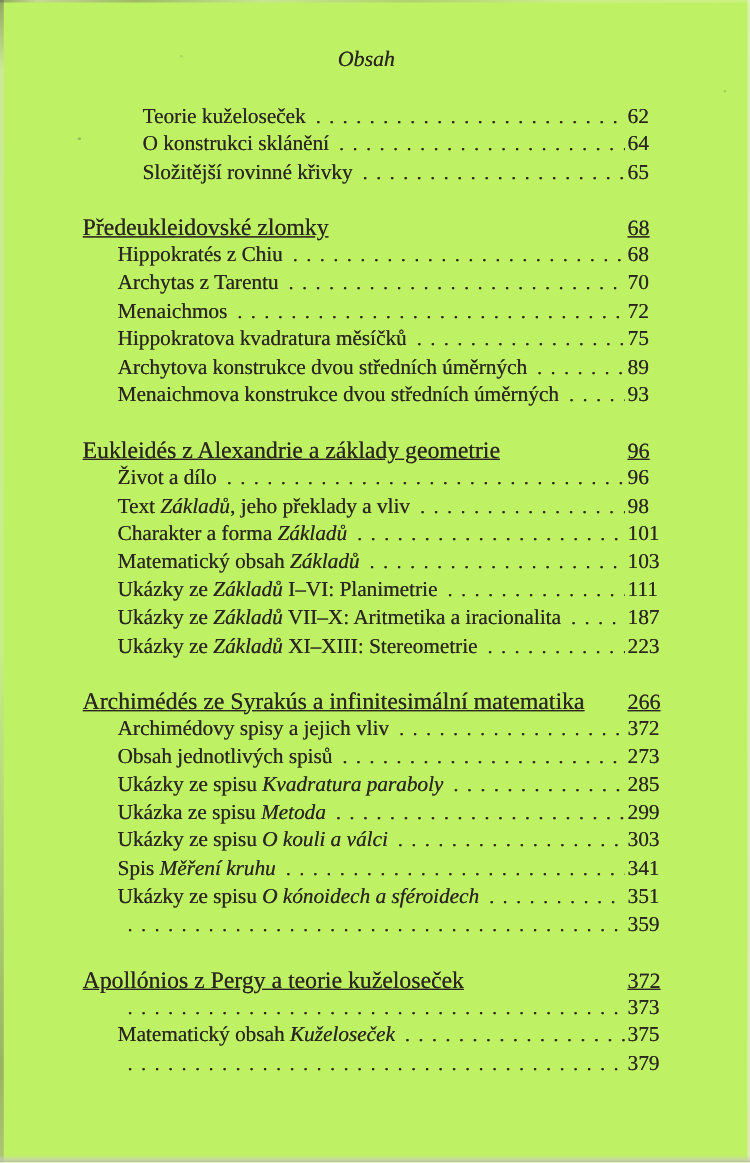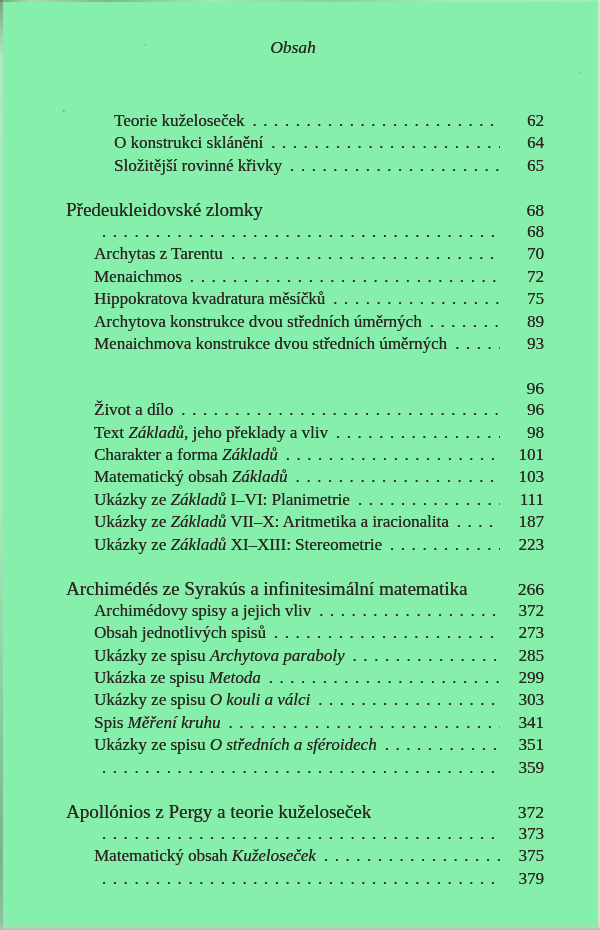--- a/index.html
+++ b/index.html
@@ -1,19 +1,19 @@
 <!DOCTYPE html>
 <html><head>
 <meta charset="utf-8">
 <style>
   html,body{margin:0;padding:0;background:#ffffff;}
   .page{
     position:relative;
     width:600px;height:930px;
-    background:#86efac;
+    background:#bef264;
     overflow:hidden;
     font-family:"Liberation Serif","DejaVu Serif",serif;
     color:#2b251f;
     text-shadow:0.25px 0 0 rgba(43,37,31,0.75);
   }
   .header{
     padding-top:36px;
     height:22px;line-height:22px;
     text-align:center;
     font-style:italic;
@@ -29,22 +29,22 @@
   }
   .row .title{flex:0 1 auto;overflow:hidden;}
   .it{font-style:italic;}
   .leader{
     flex:1 1 10px;min-width:10px;overflow:hidden;
     letter-spacing:6.8px;
     margin-left:8px;margin-right:2px;
     font-size:16px;
   }
   .spacer{flex:1 1 10px;}
-  .num{flex:0 0 42px;text-align:right;margin-top:28px;}
-  .heading-row{font-size:19px;}
+  .num{flex:0 0 42px;text-align:left;}
+  .heading-row{font-size:19px;text-decoration:underline;}
   .heading-row .num{font-size:17.5px;}
   .item-row{padding-left:28px;}
   .item-row.deep{padding-left:48px;}
   
   .edge{position:absolute;pointer-events:none;}
   .edge-top{left:0;top:0;right:0;height:2px;
     background:linear-gradient(90deg,
       rgba(90,85,80,.45) 0,rgba(200,197,192,.5) 5%,
       rgba(120,115,110,.45) 18%,rgba(215,212,208,.4) 35%,
       rgba(150,146,141,.35) 55%,rgba(230,228,224,.3) 75%,
@@ -96,20 +96,21 @@
           <span class="num">65</span>
         </div>
       </div>
       <div class="toc-section">
         <div class="row heading-row">
           <span class="title">Předeukleidovské zlomky</span>
           <span class="spacer"></span>
           <span class="num">68</span>
         </div>
         <div class="row item-row">
+          <span class="title"><span>Hippokratés z Chiu</span></span>
           <span class="leader">................................................................................</span>
           <span class="num">68</span>
         </div>
         <div class="row item-row">
           <span class="title"><span>Archytas z Tarentu</span></span>
           <span class="leader">................................................................................</span>
           <span class="num">70</span>
         </div>
         <div class="row item-row">
           <span class="title"><span>Menaichmos</span></span>
@@ -127,20 +128,21 @@
           <span class="num">89</span>
         </div>
         <div class="row item-row">
           <span class="title"><span>Menaichmova konstrukce dvou středních úměrných</span></span>
           <span class="leader">................................................................................</span>
           <span class="num">93</span>
         </div>
       </div>
       <div class="toc-section">
         <div class="row heading-row">
+          <span class="title">Eukleidés z Alexandrie a základy geometrie</span>
           <span class="spacer"></span>
           <span class="num">96</span>
         </div>
         <div class="row item-row">
           <span class="title"><span>Život a dílo</span></span>
           <span class="leader">................................................................................</span>
           <span class="num">96</span>
         </div>
         <div class="row item-row">
           <span class="title"><span>Text </span><span class="it">Základů</span><span>, jeho překlady a vliv</span></span>
@@ -183,41 +185,41 @@
           <span class="title"><span>Archimédovy spisy a jejich vliv</span></span>
           <span class="leader">................................................................................</span>
           <span class="num">372</span>
         </div>
         <div class="row item-row">
           <span class="title"><span>Obsah jednotlivých spisů</span></span>
           <span class="leader">................................................................................</span>
           <span class="num">273</span>
         </div>
         <div class="row item-row">
-          <span class="title"><span>Ukázky ze spisu </span><span class="it">Archytova paraboly</span></span>
+          <span class="title"><span>Ukázky ze spisu </span><span class="it">Kvadratura paraboly</span></span>
           <span class="leader">................................................................................</span>
           <span class="num">285</span>
         </div>
         <div class="row item-row">
           <span class="title"><span>Ukázka ze spisu </span><span class="it">Metoda</span></span>
           <span class="leader">................................................................................</span>
           <span class="num">299</span>
         </div>
         <div class="row item-row">
           <span class="title"><span>Ukázky ze spisu </span><span class="it">O kouli a válci</span></span>
           <span class="leader">................................................................................</span>
           <span class="num">303</span>
         </div>
         <div class="row item-row">
           <span class="title"><span>Spis </span><span class="it">Měření kruhu</span></span>
           <span class="leader">................................................................................</span>
           <span class="num">341</span>
         </div>
         <div class="row item-row">
-          <span class="title"><span>Ukázky ze spisu </span><span class="it">O středních a sféroidech</span></span>
+          <span class="title"><span>Ukázky ze spisu </span><span class="it">O kónoidech a sféroidech</span></span>
           <span class="leader">................................................................................</span>
           <span class="num">351</span>
         </div>
         <div class="row item-row">
           <span class="leader">................................................................................</span>
           <span class="num">359</span>
         </div>
       </div>
       <div class="toc-section">
         <div class="row heading-row">

